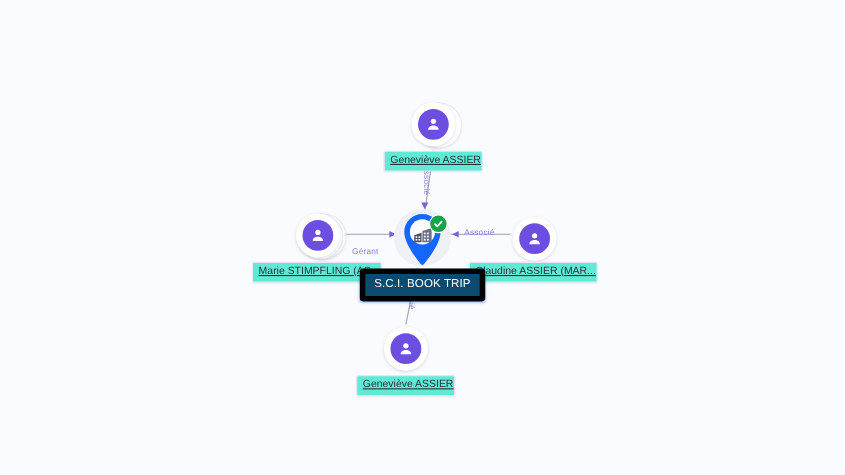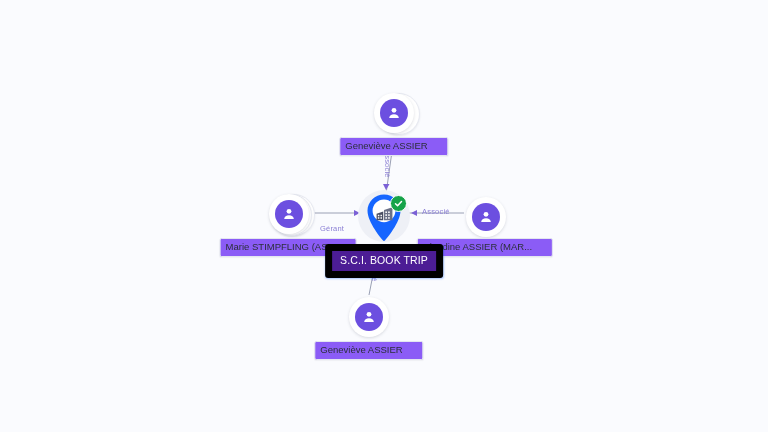--- a/index.html
+++ b/index.html
@@ -95,31 +95,32 @@
     align-items: center;
     justify-content: center;
   }
   .avatar-circle svg { display: block; }
 
   .node-label {
     position: absolute;
     transform: translateX(-50%);
     top: 24px;
     max-width: 112px;
-    padding: 2px 20px 3px 5px;
-    background: #8b5cf6;
+    padding: 2px 1px 3px 5px;
+    background: #5eead4;
     border: 1px solid #e3e6f0;
     border-radius: 2px;
     font-size: 9.5px;
     line-height: 12px;
     color: #2b2f3a;
     white-space: nowrap;
     overflow: hidden;
     text-overflow: clip;
     box-shadow: 0 1px 1px rgba(60,64,90,.06);
+    text-decoration: underline;
   }
 
   
   .pin-node {
     position: absolute;
     width: 0;
     height: 0;
   }
   .pin-halo {
     position: absolute;
@@ -158,22 +159,22 @@
     border: 1.5px solid #ffffff;
     display: flex;
     align-items: center;
     justify-content: center;
   }
   .pin-label {
     position: absolute;
     transform: translateX(-50%);
     top: 28px;
     padding: 3px 8px 4px 8px;
-    background: #4c1d95;
-    border: 7px solid #000000;
+    background: #0c4a6e;
+    border: 5px solid #000000;
     border-radius: 3px;
     color: #ffffff;
     font-size: 10.5px;
     line-height: 13px;
     font-weight: 400;
     white-space: nowrap;
     letter-spacing: .1px;
     box-shadow: 0 1px 2px rgba(21,101,255,.35);
   }
 </style>

